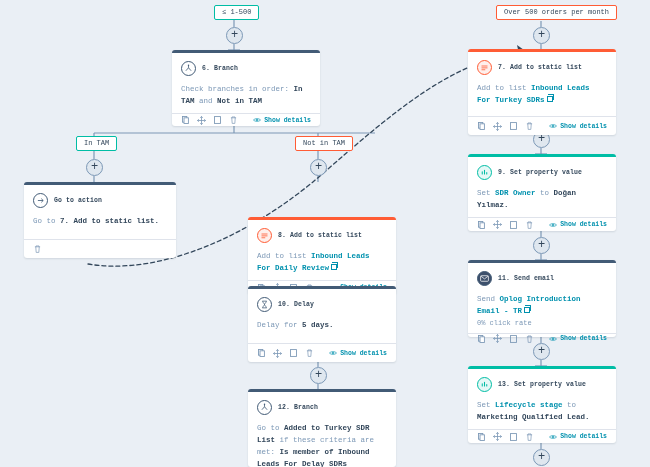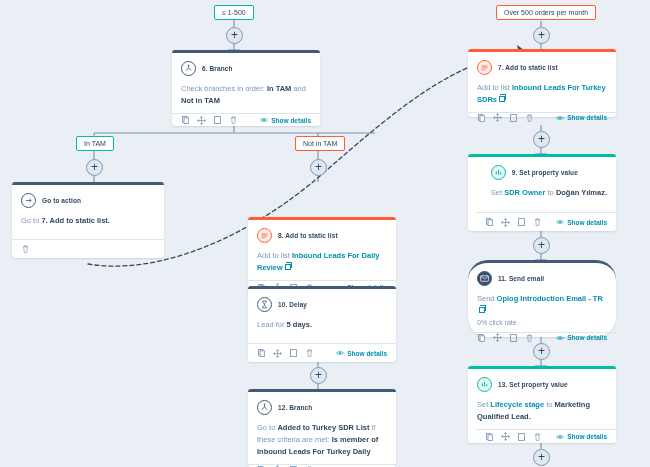--- a/index.html
+++ b/index.html
@@ -11,20 +11,21 @@
     background: #eaeff5;
     font-family: "Liberation Sans", sans-serif;
     position: relative;
   }
 
   #canvas {
     position: absolute;
     inset: 0;
     width: 650px;
     height: 467px;
+    font-family: Liberation Mono, monospace;
   }
 
   
   #wires {
     position: absolute;
     left: 0; top: 0;
     width: 650px; height: 467px;
     pointer-events: none;
   }
 
@@ -63,21 +64,21 @@
   .card {
     position: absolute;
     background: #ffffff;
     border-radius: 3px;
     border-top: 3px solid #425b76;
     box-shadow: 0 1px 2px rgba(45,62,80,0.14);
     display: flex;
     flex-direction: column;
   }
   .card.coral  { border-top-color: #ff5c35; }
-  .card.teal   { border-top-color: #00bda5; align-items: flex-end; }
+  .card.teal   { border-top-color: #00bda5; }
   .card.navy   { border-top-color: #425b76; }
 
   .card-body {
     flex: 1;
     padding: 8px 9px 6px 9px;
   }
 
   .card-head {
     display: flex;
     align-items: center;
@@ -278,21 +279,21 @@
       <span class="show-details">
         <svg width="8" height="6" viewBox="0 0 10 7">
             <path d="M.6 3.5C2 1.2 8 1.2 9.4 3.5 8 5.8 2 5.8 .6 3.5z" stroke="#0091ae" stroke-width="0.8" fill="none"></path>
             <circle cx="5" cy="3.5" r="1.1" fill="#0091ae"></circle>
           </svg>
         <span>Show details</span>
       </span>
     </div>
   </div>
 
-  <div class="card navy" style="left:12px; top:182px; width:152px; height:76px;">
+  <div class="card navy" style="left:24px; top:182px; width:152px; height:76px;">
     <div class="card-body">
       <div class="card-head">
         <span class="node-icon">
           <svg width="9" height="9" viewBox="0 0 12 12">
               <path d="M2.5 6h7M7 3.5 9.6 6 7 8.5" stroke="#425b76" stroke-width="1.1" fill="none"></path>
             </svg>
         </span>
         <span class="card-title">Go to action</span>
       </div>
       <div class="card-text">
@@ -360,21 +361,21 @@
     <div class="card-body">
       <div class="card-head">
         <span class="node-icon">
           <svg width="9" height="9" viewBox="0 0 12 12">
               <path d="M3 1.5h6M3 10.5h6M3.6 1.5c0 2.2 2.4 3.3 2.4 4.5 0 1.2-2.4 2.3-2.4 4.5M8.4 1.5c0 2.2-2.4 3.3-2.4 4.5 0 1.2 2.4 2.3 2.4 4.5" stroke="#425b76" stroke-width="1" fill="none"></path>
             </svg>
         </span>
         <span class="card-title">10. Delay</span>
       </div>
       <div class="card-text">
-        <span>Lead for </span><b>5 days.</b>
+        <span>Delay for </span><b>5 days.</b>
       </div>
     </div>
     <div class="card-foot">
       <span class="foot-icon">
         <svg width="7" height="8" viewBox="0 0 8 9">
             <rect x="0.5" y="0.5" width="5" height="6.5" stroke="#7c98b6" fill="none"></rect>
             <rect x="2.3" y="2" width="5" height="6.5" stroke="#7c98b6" fill="#fff"></rect>
           </svg>
       </span>
       <span class="foot-icon">
@@ -408,57 +409,57 @@
       <div class="card-head">
         <span class="node-icon">
           <svg width="9" height="9" viewBox="0 0 12 12">
             <path d="M6 1.5 L6 5 M6 5 L2.5 9 M6 5 L9.5 9" stroke="#425b76" stroke-width="1.1" fill="none"></path>
             <circle cx="6" cy="1.8" r="1" fill="#425b76"></circle>
           </svg>
         </span>
         <span class="card-title">12. Branch</span>
       </div>
       <div class="card-text">
-        <span>Go to </span><b>Added to Turkey SDR List</b><span> if these criteria are met: </span><b>Is member of Inbound Leads For Turkey Daily</b>
-      </div>
-    </div>
-    <div class="card-foot">
-      <span class="foot-icon">
-        <svg width="7" height="8" viewBox="0 0 8 9">
-            <rect x="0.5" y="0.5" width="5" height="6.5" stroke="#7c98b6" fill="none"></rect>
-            <rect x="2.3" y="2" width="5" height="6.5" stroke="#7c98b6" fill="#fff"></rect>
-          </svg>
-      </span>
-      <span class="foot-icon">
-        <svg width="9" height="9" viewBox="0 0 10 10">
-            <path d="M5 0.5 V9.5 M0.5 5 H9.5 M5 .5 3.6 2 M5 .5 6.4 2 M5 9.5 3.6 8 M5 9.5 6.4 8 M.5 5 2 3.6 M.5 5 2 6.4 M9.5 5 8 3.6 M9.5 5 8 6.4" stroke="#7c98b6" stroke-width="0.9" fill="none"></path>
-          </svg>
-      </span>
-      <span class="foot-icon">
-        <svg width="7" height="8" viewBox="0 0 8 9">
-            <rect x="0.6" y="0.6" width="6.8" height="7.8" stroke="#7c98b6" fill="none"></rect>
-          </svg>
-      </span>
-      <span class="foot-icon">
-        <svg width="7" height="8" viewBox="0 0 8 9">
-            <path d="M1 2h6M2.3 2V1h3.4v1M2 2l.5 6.4h3L6 2" stroke="#7c98b6" stroke-width="0.8" fill="none"></path>
-          </svg>
-      </span>
-      <span class="foot-spacer"></span>
-      <span class="show-details">
-        <svg width="8" height="6" viewBox="0 0 10 7">
-            <path d="M.6 3.5C2 1.2 8 1.2 9.4 3.5 8 5.8 2 5.8 .6 3.5z" stroke="#0091ae" stroke-width="0.8" fill="none"></path>
-            <circle cx="5" cy="3.5" r="1.1" fill="#0091ae"></circle>
-          </svg>
-        <span>Show details</span>
-      </span>
-    </div>
-  </div>
-
-  <div class="card coral" style="left:468px; top:49px; width:148px; height:68px;">
+        <span>Go to </span><b>Added to Turkey SDR List</b><span> if these criteria are met: </span><b>Is member of Inbound Leads For Delay SDRs</b>
+      </div>
+    </div>
+    <div class="card-foot">
+      <span class="foot-icon">
+        <svg width="7" height="8" viewBox="0 0 8 9">
+            <rect x="0.5" y="0.5" width="5" height="6.5" stroke="#7c98b6" fill="none"></rect>
+            <rect x="2.3" y="2" width="5" height="6.5" stroke="#7c98b6" fill="#fff"></rect>
+          </svg>
+      </span>
+      <span class="foot-icon">
+        <svg width="9" height="9" viewBox="0 0 10 10">
+            <path d="M5 0.5 V9.5 M0.5 5 H9.5 M5 .5 3.6 2 M5 .5 6.4 2 M5 9.5 3.6 8 M5 9.5 6.4 8 M.5 5 2 3.6 M.5 5 2 6.4 M9.5 5 8 3.6 M9.5 5 8 6.4" stroke="#7c98b6" stroke-width="0.9" fill="none"></path>
+          </svg>
+      </span>
+      <span class="foot-icon">
+        <svg width="7" height="8" viewBox="0 0 8 9">
+            <rect x="0.6" y="0.6" width="6.8" height="7.8" stroke="#7c98b6" fill="none"></rect>
+          </svg>
+      </span>
+      <span class="foot-icon">
+        <svg width="7" height="8" viewBox="0 0 8 9">
+            <path d="M1 2h6M2.3 2V1h3.4v1M2 2l.5 6.4h3L6 2" stroke="#7c98b6" stroke-width="0.8" fill="none"></path>
+          </svg>
+      </span>
+      <span class="foot-spacer"></span>
+      <span class="show-details">
+        <svg width="8" height="6" viewBox="0 0 10 7">
+            <path d="M.6 3.5C2 1.2 8 1.2 9.4 3.5 8 5.8 2 5.8 .6 3.5z" stroke="#0091ae" stroke-width="0.8" fill="none"></path>
+            <circle cx="5" cy="3.5" r="1.1" fill="#0091ae"></circle>
+          </svg>
+        <span>Show details</span>
+      </span>
+    </div>
+  </div>
+
+  <div class="card coral" style="left:468px; top:49px; width:148px; height:86px;">
     <div class="card-body">
       <div class="card-head">
         <span class="node-icon coral">
           <svg width="9" height="9" viewBox="0 0 12 12">
               <path d="M2 4h8M2 6.5h8M2 9h5" stroke="#ff5c35" stroke-width="1.1" fill="none"></path>
             </svg>
         </span>
         <span class="card-title">7. Add to static list</span>
       </div>
       <div class="card-text">
@@ -538,21 +539,21 @@
       <span class="show-details">
         <svg width="8" height="6" viewBox="0 0 10 7">
             <path d="M.6 3.5C2 1.2 8 1.2 9.4 3.5 8 5.8 2 5.8 .6 3.5z" stroke="#0091ae" stroke-width="0.8" fill="none"></path>
             <circle cx="5" cy="3.5" r="1.1" fill="#0091ae"></circle>
           </svg>
         <span>Show details</span>
       </span>
     </div>
   </div>
 
-  <div class="card navy" style="left:468px; top:260px; width:148px; height:77px;border-radius:20px;">
+  <div class="card navy" style="left:468px; top:260px; width:148px; height:77px;">
     <div class="card-body">
       <div class="card-head">
         <span class="node-icon navy">
           <svg width="9" height="7" viewBox="0 0 12 9">
               <rect x="0.8" y="0.8" width="10.4" height="7.4" rx="1" fill="none" stroke="#ffffff" stroke-width="1"></rect>
               <path d="M1.2 1.4 6 5 10.8 1.4" stroke="#ffffff" stroke-width="1" fill="none"></path>
             </svg>
         </span>
         <span class="card-title">11. Send email</span>
       </div>

